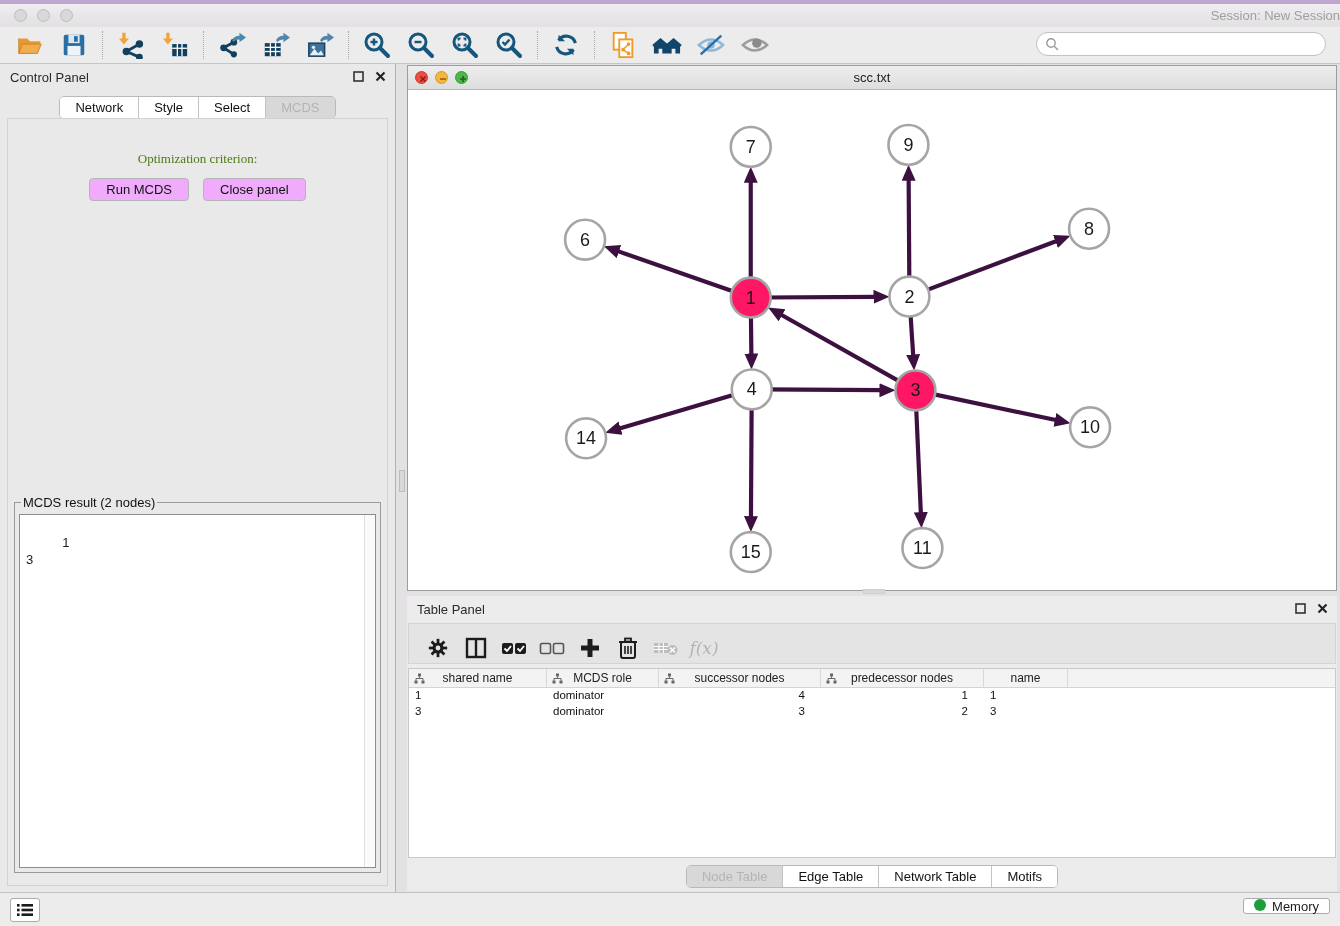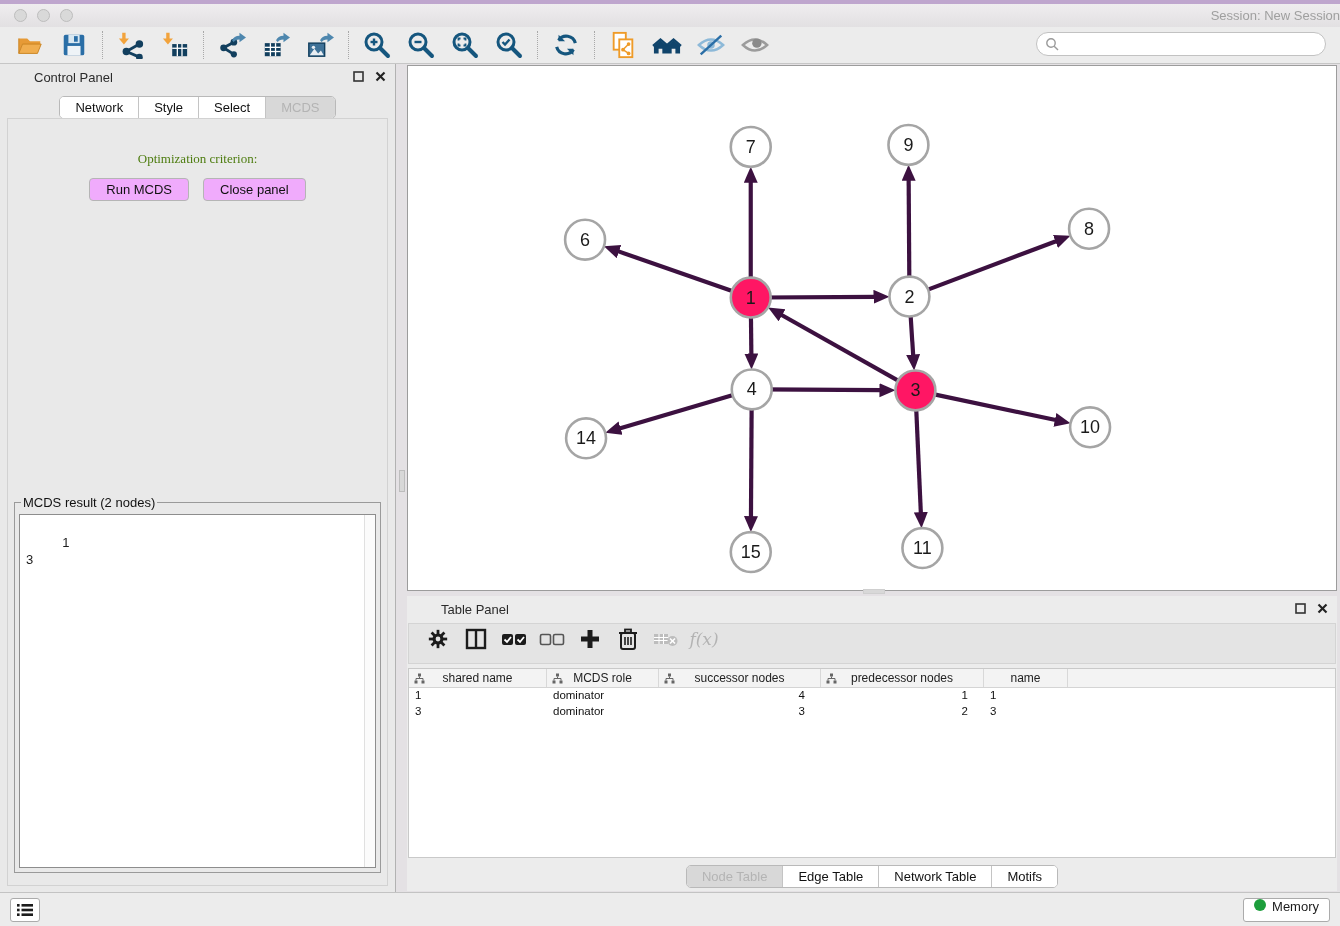--- a/index.html
+++ b/index.html
@@ -20,21 +20,21 @@
   .tsep { width:1px; height:28px; border-left:1px dotted #a8a8a8; margin:0 6px; }
   .search-wrap { position:absolute; right:14px; top:5px; width:290px; height:24px; background:#fff; border:1px solid #c2c2c2; border-radius:12px; display:flex; align-items:center; padding:0 8px; }
   .search-wrap input { border:none; outline:none; flex:1; font-size:12px; background:transparent; font-family:inherit; }
 
   
   .main { position:absolute; left:0; top:64px; right:0; bottom:34px; }
   .control-panel { position:absolute; left:0; top:0; width:396px; height:100%; background:#e9e9e9; border-right:1px solid #b2b2b2; }
   .right-area { position:absolute; left:397px; right:0; top:0; height:100%; }
 
   
-  .panel-header { position:relative; height:26px; display:flex; align-items:center; padding:0 10px;margin-left:24px; }
+  .panel-header { position:relative; height:26px; display:flex; align-items:center; padding:0 10px; }
   .panel-title { font-size:13px; color:#2b2b2b; }
   .panel-btns { position:absolute; right:8px; top:5px; display:flex; gap:8px; align-items:center; }
   .pbtn { width:14px; height:14px; display:flex; align-items:center; justify-content:center; cursor:pointer; }
 
   .seg-row { display:flex; justify-content:center; margin-top:6px; }
   .seg { display:flex; border-radius:5px; overflow:hidden; border:1px solid #b9b9b9; background:#fff; }
   .seg-tab { padding:3px 15px; font-size:13px; background:#fff; color:#111; border-left:1px solid #c4c4c4; cursor:pointer; white-space:nowrap; }
   .seg-tab:first-child { border-left:none; }
   .seg-tab.selected { background:#d8d8d8; color:#b4b4b4; }
 
@@ -63,36 +63,36 @@
   .light.red { background:#ee4c41; border:1px solid #ca3a32; }
   .light.yellow { background:#f5b63e; border:1px solid #d29a2b; }
   .light.green { background:#4cb849; border:1px solid #3a9a3a; }
   .net-canvas { position:absolute; left:0; right:0; top:24px; bottom:0; background:#fff; overflow:hidden; }
   .net-canvas svg { width:100%; height:100%; }
   .split-handle-v { position:absolute; left:-9px; top:404px; width:6px; height:22px; background:#d8d8d8; border:1px solid #bdbdbd; }
   .split-handle-h { position:absolute; left:455px; bottom:-4px; width:22px; height:5px; background:#d8d8d8; border:1px solid #cfcfcf; }
 
   
   .table-panel { position:absolute; left:10px; right:3px; top:532px; bottom:1px; background:#ececec; }
-  .tp-toolbar { position:absolute; left:1px; right:1px; top:27px; height:41px; background:#e4e4e4; border:1px solid #d4d4d4; display:flex; align-items:flex-start; padding-left:10px; }
+  .tp-toolbar { position:absolute; left:1px; right:1px; top:27px; height:41px; background:#e4e4e4; border:1px solid #d4d4d4; display:flex; align-items:flex-end; padding-left:10px; }
   .tp-icon { width:30px; height:30px; margin:0 4px; display:flex; align-items:center; justify-content:center; cursor:pointer; }
   .fx { font-family:"DejaVu Serif","Liberation Serif",serif; font-style:italic; font-size:17px; color:#b3b3b3; }
   .tp-table { position:absolute; left:1px; right:1px; top:72px; height:190px; background:#fff; border:1px solid #c9c9c9; overflow:hidden; }
   .thead { display:flex; height:19px; background:#f3f3f3; border-bottom:1px solid #d4d4d4; }
   .th { position:relative; display:flex; align-items:center; justify-content:center; font-size:12px; color:#222; border-right:1px solid #d8d8d8; background:#f3f3f3; }
   .th .hicon { position:absolute; left:5px; top:4px; }
   .trow { display:flex; height:16px; }
   .td { font-size:11.5px; color:#111; padding:1px 16px 0 6px; white-space:nowrap; overflow:hidden; }
   .td.right { text-align:right; }
   .tp-tabs-row { position:absolute; left:0; right:0; bottom:3px; display:flex; justify-content:center; }
 
   
   .statusbar { position:absolute; left:0; bottom:0; width:100%; height:34px; background:#ececec; border-top:1px solid #c3c3c3; }
   .list-btn { position:absolute; left:10px; top:5px; width:30px; height:24px; background:#fff; border:1px solid #ababab; border-radius:3px; display:flex; align-items:center; justify-content:center; cursor:pointer; }
-  .memory-btn { position:absolute; right:10px; top:5px; height:24px; background:#fff; border:1px solid #ababab; border-radius:3px; display:flex; gap:6px; padding:0 10px; font-size:13px; cursor:pointer; }
+  .memory-btn { position:absolute; right:10px; top:5px; height:16px; background:#fff; border:1px solid #ababab; border-radius:3px; display:flex; gap:6px; padding:0 10px; font-size:13px; cursor:pointer; }
   .mem-dot { width:12px; height:12px; border-radius:50%; background:#1d9e3c; }
 </style>
 </head>
 <body>
 
 <div class="top-strip"></div>
 <div class="titlebar">
   <div class="tl-group">
     <span class="tl inactive"></span>
     <span class="tl inactive"></span>
@@ -296,20 +296,42 @@
 3</span>
           <span class="result-scroll"></span>
         </div>
       </fieldset>
     </div>
   </div>
 
   <div class="right-area">
 
     <div class="net-window">
+      <div class="net-titlebar">
+        <div class="lights">
+          <span class="light red">
+              <svg width="8" height="8" viewBox="0 0 8 8">
+                <line x1="1.5" y1="1.5" x2="6.5" y2="6.5" stroke="#7e201a" stroke-width="1.4"></line>
+                <line x1="6.5" y1="1.5" x2="1.5" y2="6.5" stroke="#7e201a" stroke-width="1.4"></line>
+              </svg>
+            </span>
+          <span class="light yellow">
+              <svg width="8" height="8" viewBox="0 0 8 8">
+                <line x1="1" y1="4" x2="7" y2="4" stroke="#8c651a" stroke-width="1.6"></line>
+              </svg>
+            </span>
+          <span class="light green">
+              <svg width="8" height="8" viewBox="0 0 8 8">
+                <line x1="1" y1="4" x2="7" y2="4" stroke="#1f5e20" stroke-width="1.5"></line>
+                <line x1="4" y1="1" x2="4" y2="7" stroke="#1f5e20" stroke-width="1.5"></line>
+              </svg>
+            </span>
+        </div>
+        <div class="net-title">scc.txt</div>
+      </div>
       <div class="net-canvas">
         <svg id="netsvg" viewBox="0 0 929 501" preserveAspectRatio="xMidYMid meet">
             <defs>
               <marker id="arrow" markerUnits="userSpaceOnUse" markerWidth="18" markerHeight="16" refX="2" refY="7" orient="auto">
                 <path d="M0 0 L16 7 L0 14 Z" fill="#3c1140"></path>
               </marker>
             </defs>
             <line x1="343" y1="208" x2="343" y2="91" stroke="#3c1140" stroke-width="4.2" marker-end="url(#arrow)"></line>
             <line x1="343" y1="208" x2="209.0972084320934" y2="161.2146872835025" stroke="#3c1140" stroke-width="4.2" marker-end="url(#arrow)"></line>
             <line x1="343" y1="208" x2="468.0006724218063" y2="207.21383224891946" stroke="#3c1140" stroke-width="4.2" marker-end="url(#arrow)"></line>

